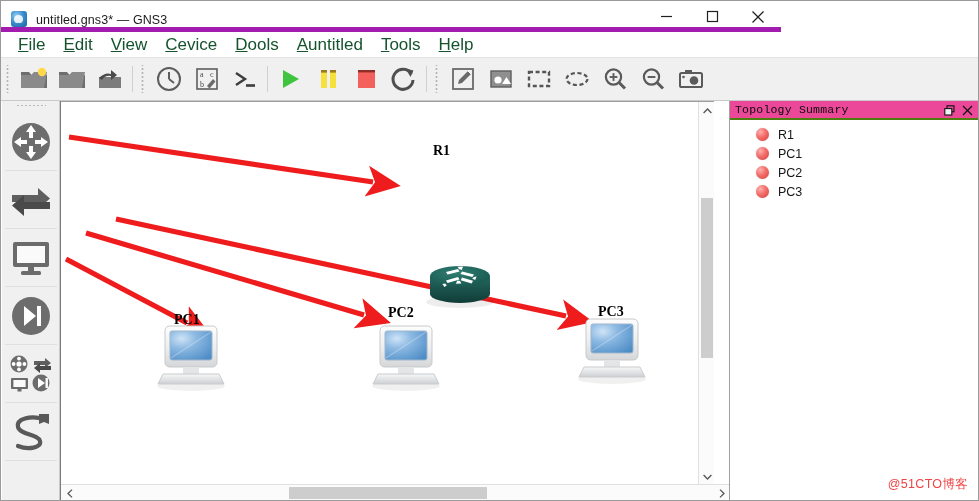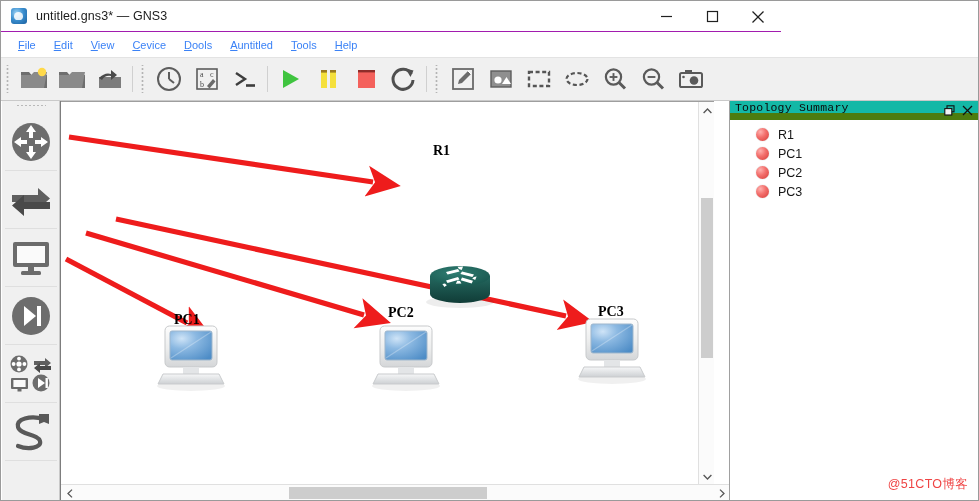--- a/index.html
+++ b/index.html
@@ -14,22 +14,22 @@
     width: 979px; height: 501px;
     background: #ffffff;
     border: 1px solid #9a9a9a;
     overflow: hidden;
   }
 
   
   #titlebar {
     position: absolute; left: 0; top: 0; width: 780px; height: 31px;
     background: #ffffff;
-    display: flex; align-items: center;
-    border-bottom: 1px solid #a21caf;
+    display: flex; align-items: flex-end;
+    border-bottom: 5px solid #a21caf;
   }
   #app-icon {
     width: 16px; height: 16px; margin-left: 10px; margin-right: 9px;
     border-radius: 3px;
     background: radial-gradient(circle at 35% 32%, #9fd4f5 0%, #3b8fd0 45%, #1a5f9e 100%);
     position: relative;
     flex: 0 0 auto;
   }
   #app-icon::after {
     content: "";
@@ -52,21 +52,21 @@
   }
   .win-btn svg { display: block; }
 
   
   #menubar {
     position: absolute; left: 0; top: 31px; width: 977px; height: 25px;
     background: #ffffff;
     display: flex; align-items: center; padding-left: 8px;
   }
   .menu-item {
-    font-size: 11px; color: #3b82f6;
+    font-size: 17px; color: #14532d;
     padding: 3px 9px;
     white-space: nowrap;
   }
   .menu-item .acc { text-decoration: underline; }
 
   
   #toolbar {
     position: absolute; left: 0; top: 56px; width: 977px; height: 44px;
     background: #f0f0f0;
     border-top: 1px solid #e3e3e3;
@@ -154,22 +154,22 @@
   
   #dock {
     position: absolute; left: 728px; top: 100px;
     width: 249px; height: 399px;
     background: #ffffff;
     border-left: 1px solid #a0a0a0;
   }
   #dock-title {
     position: relative;
     height: 19px; width: 249px;
-    background: #14b8a6;
-    border-bottom: 7px solid #4d7c0f;
+    background: #ec4899;
+    border-bottom: 2px solid #4d7c0f;
     display: flex; align-items: center;
   }
   #dock-title-text {
     font-family: "Liberation Mono", monospace;
     font-size: 11.5px; color: #0b0b0b;
     margin-left: 5px; letter-spacing: .2px;
   }
   .dock-btn {
     position: absolute; top: 2px;
     width: 15px; height: 15px;

